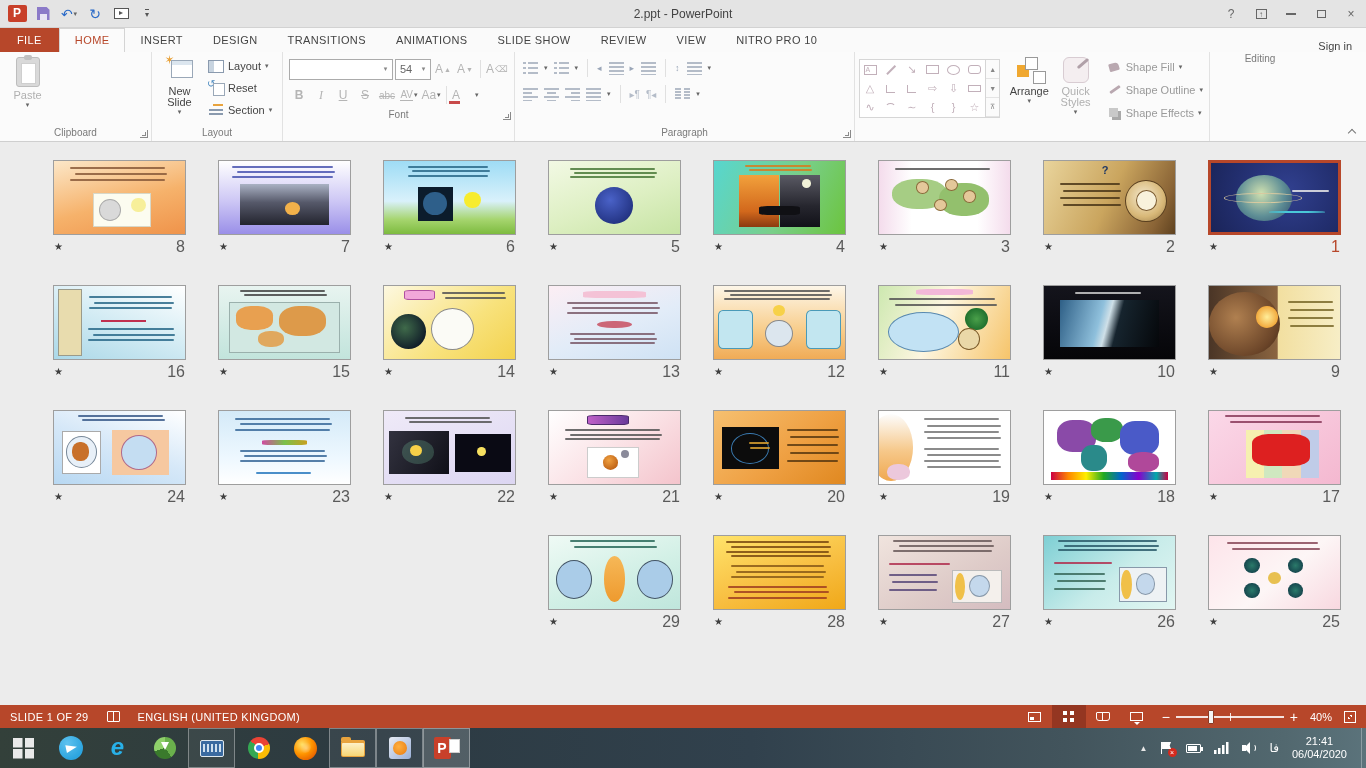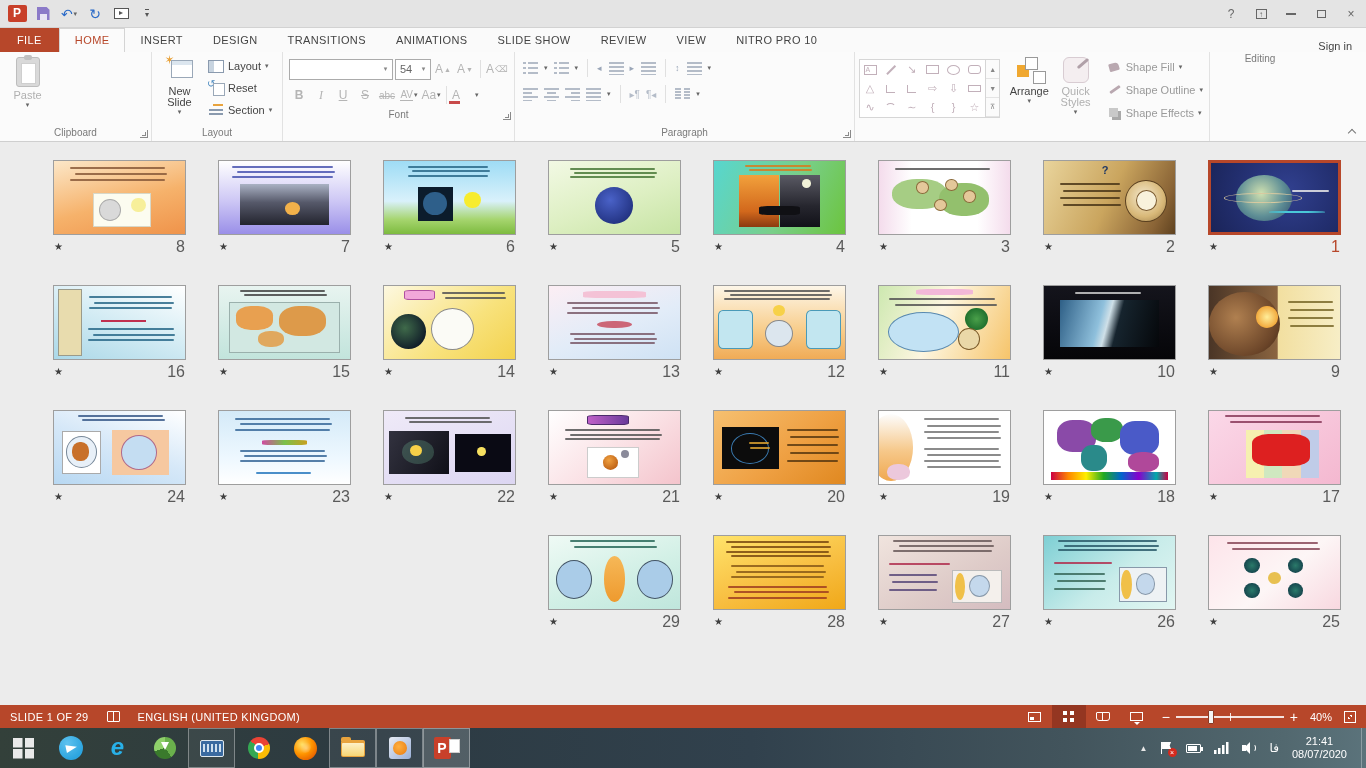--- a/index.html
+++ b/index.html
@@ -229,20 +229,21 @@
       <span class="qbtn">
           <span class="redo-ic">↻</span>
         </span>
       <span class="qbtn">
           <span class="present-ic"></span>
         </span>
       <span class="qbtn">
           <span class="qat-dd">▾</span>
         </span>
     </div>
+    <div class="title">2.ppt - PowerPoint</div>
     <div class="wctl">
       <span class="wbtn">?</span>
       <span class="wbtn">
           <span class="rdo-ic">↑</span>
         </span>
       <span class="wbtn">
           <span class="min-ic"></span>
         </span>
       <span class="wbtn">
           <span class="rest-ic"></span>
@@ -1075,19 +1076,19 @@
           <span class="badge">×</span>
         </span>
       <span class="tr-batt"></span>
       <span class="tr-sig"></span>
       <span class="tr-vol">
           <span class="wave"></span>
         </span>
       <span class="tr-lang">فا</span>
       <span class="tr-clock">
         <span>21:41</span><br>
-        <span>08/07/2020</span>
+        <span>06/04/2020</span>
       </span>
     </div>
     <div class="desksliver"></div>
   </div>
 
 </div>
 
 </body></html>

